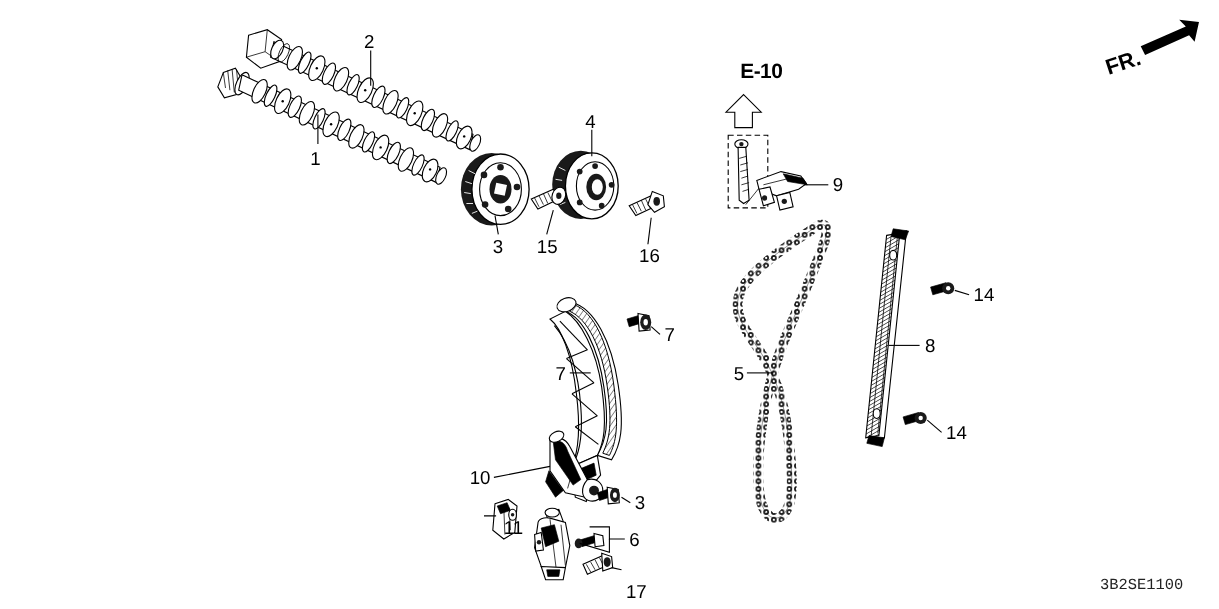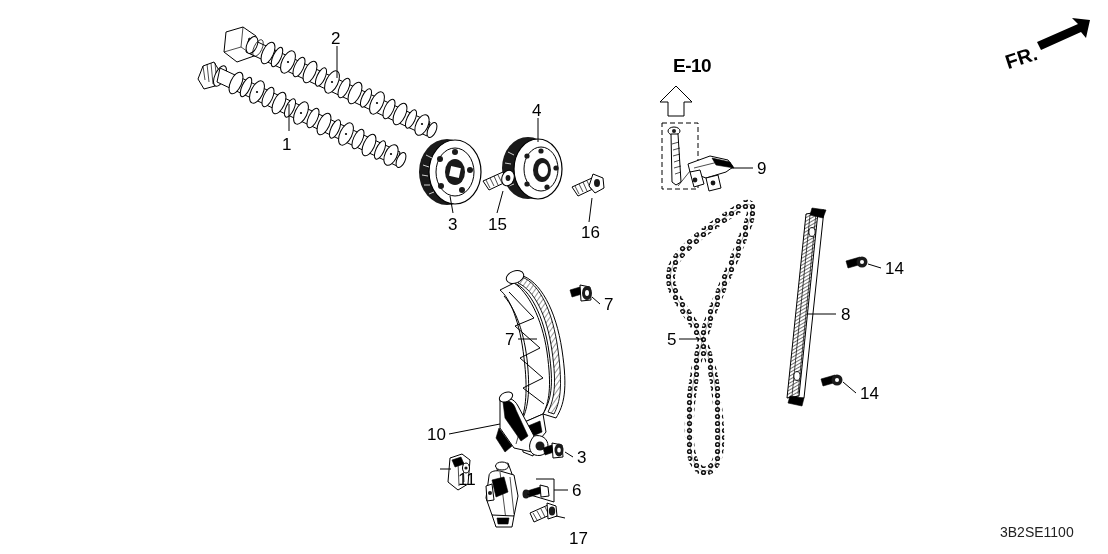--- a/index.html
+++ b/index.html
@@ -450,15 +450,15 @@
   <div class="callout-label" style="left:885px; top:260px;">14</div>
   <div class="callout-label" style="left:860px; top:385px;">14</div>
   <div class="callout-label" style="left:488px; top:216px;text-align:center;">15</div>
   <div class="callout-label" style="left:581px; top:224px;">16</div>
   <div class="callout-label" style="left:569px; top:510px;margin-top:20px;">17</div>
 
   <div class="ref-label" style="left:655px; top:56px;margin-left:18px;">E-10</div>
 
   <div class="fr-label" style="left:1009px; top:52px;">FR.</div>
 
-  <div class="code-label" style="left:1000px; top:525px;">3B2SE1100</div>
+  <div class="code-label" style="left:1000px; top:525px;font-family:Liberation Mono, monospace;">3B2SE1100</div>
 
 </div>
 
 </body></html>

